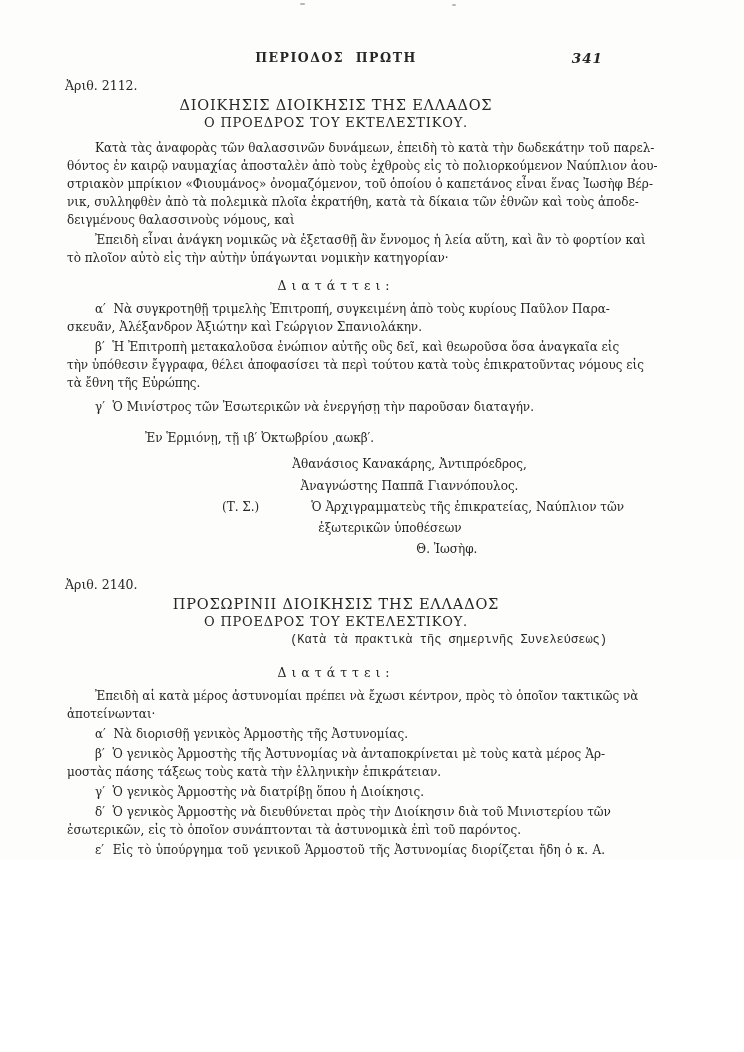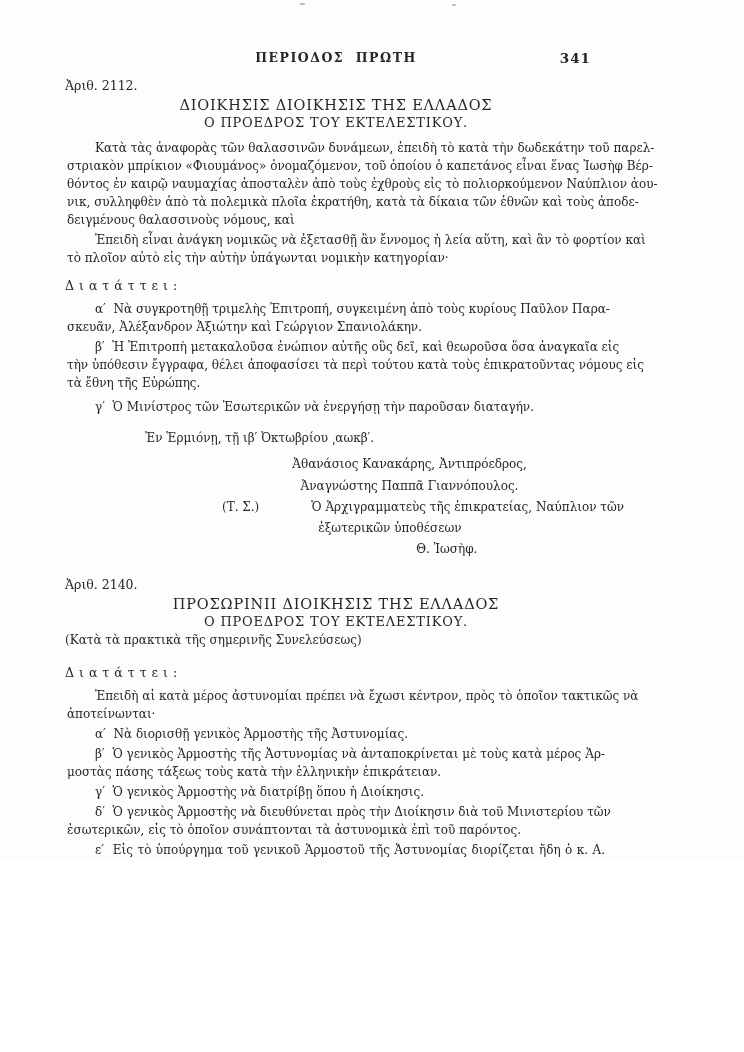--- a/index.html
+++ b/index.html
@@ -27,32 +27,33 @@
     text-align: center;
     font-weight: bold;
     font-size: 12.5px;
     letter-spacing: 1.5px;
     line-height: 16px;
     white-space: nowrap;
   }
   .pagenum {
     position: absolute;
     top: 0;
-    right: 16px;
+    right: 4px;
     font-weight: bold;
     letter-spacing: 1px;
     font-size: 13.5px;
+    font-style: italic;
   }
   
   .b-number   { margin-top: 9px; font-size: 12.5px; line-height: 18px; white-space: nowrap; }
   .b-title    { margin-top: 1px; text-align: center; font-size: 14.5px; letter-spacing: .8px; line-height: 18px; white-space: nowrap; }
   .b-title2   { text-align: center; font-size: 13px; letter-spacing: .8px; line-height: 18px; white-space: nowrap; }
-  .b-subtitle { text-align: left; font-size: 12px; line-height: 19px; white-space: nowrap; }
+  .b-subtitle { text-align: right; font-size: 12px; line-height: 19px; white-space: nowrap; font-family: Liberation Mono, monospace; }
   .b-decreeword {
-    font-size: 12.5px; letter-spacing: 5px;
+    text-align: center; font-size: 12.5px; letter-spacing: 5px;
     margin: 9px 0 5px; line-height: 19px; white-space: nowrap;
   }
   .b-para { margin: 2px; }
   .b-para.item { margin-top: 2px; }
   .b-para.item-last { margin-top: 6px; }
   .b-para .line {
     font-size: 12px; line-height: 18px; white-space: nowrap;
   }
   .b-para .line.fill { text-align: justify; text-align-last: justify; text-justify: inter-word; }
   .b-para .line:first-child { text-indent: 28px; }
@@ -77,22 +78,22 @@
       <span>ΠΕΡΙΟΔΟΣ&nbsp;&nbsp;ΠΡΩΤΗ</span>
       <span class="pagenum">341</span>
     </div>
     <div>
         <div class="section">
           <div class="b-number">Ἀριθ. 2112.</div>
           <div class="b-title">ΔΙΟΙΚΗΣΙΣ ΔΙΟΙΚΗΣΙΣ ΤΗΣ ΕΛΛΑΔΟΣ</div>
           <div class="b-title2">Ο ΠΡΟΕΔΡΟΣ ΤΟΥ ΕΚΤΕΛΕΣΤΙΚΟΥ.</div>
           <div class="b-para" style="margin-top: 7px;">
             <div class="line fill">Κατὰ τὰς ἀναφορὰς τῶν θαλασσινῶν δυνάμεων, ἐπειδὴ τὸ κατὰ τὴν δωδεκάτην τοῦ παρελ-</div>
+            <div class="line fill">θόντος ἐν καιρῷ ναυμαχίας ἀποσταλὲν ἀπὸ τοὺς ἐχθροὺς εἰς τὸ πολιορκούμενον Ναύπλιον ἀου-</div>
             <div class="line fill">στριακὸν μπρίκιον «Φιουμάνος» ὀνομαζόμενον, τοῦ ὁποίου ὁ καπετάνος εἶναι ἕνας Ἰωσὴφ Βέρ-</div>
-            <div class="line fill">θόντος ἐν καιρῷ ναυμαχίας ἀποσταλὲν ἀπὸ τοὺς ἐχθροὺς εἰς τὸ πολιορκούμενον Ναύπλιον ἀου-</div>
             <div class="line fill">νικ, συλληφθὲν ἀπὸ τὰ πολεμικὰ πλοῖα ἐκρατήθη, κατὰ τὰ δίκαια τῶν ἐθνῶν καὶ τοὺς ἀποδε-</div>
             <div class="line">δειγμένους θαλασσινοὺς νόμους, καὶ</div>
           </div>
           <div class="b-para">
             <div class="line fill">Ἐπειδὴ εἶναι ἀνάγκη νομικῶς νὰ ἐξετασθῇ ἂν ἔννομος ἡ λεία αὕτη, καὶ ἂν τὸ φορτίον καὶ</div>
             <div class="line">τὸ πλοῖον αὐτὸ εἰς τὴν αὐτὴν ὑπάγωνται νομικὴν κατηγορίαν·</div>
           </div>
           <div class="b-decreeword">Διατάττει:</div>
           <div class="b-para item">
             <div class="line fill">α′&nbsp;&nbsp;Νὰ συγκροτηθῇ τριμελὴς Ἐπιτροπή, συγκειμένη ἀπὸ τοὺς κυρίους Παῦλον Παρα-</div>

